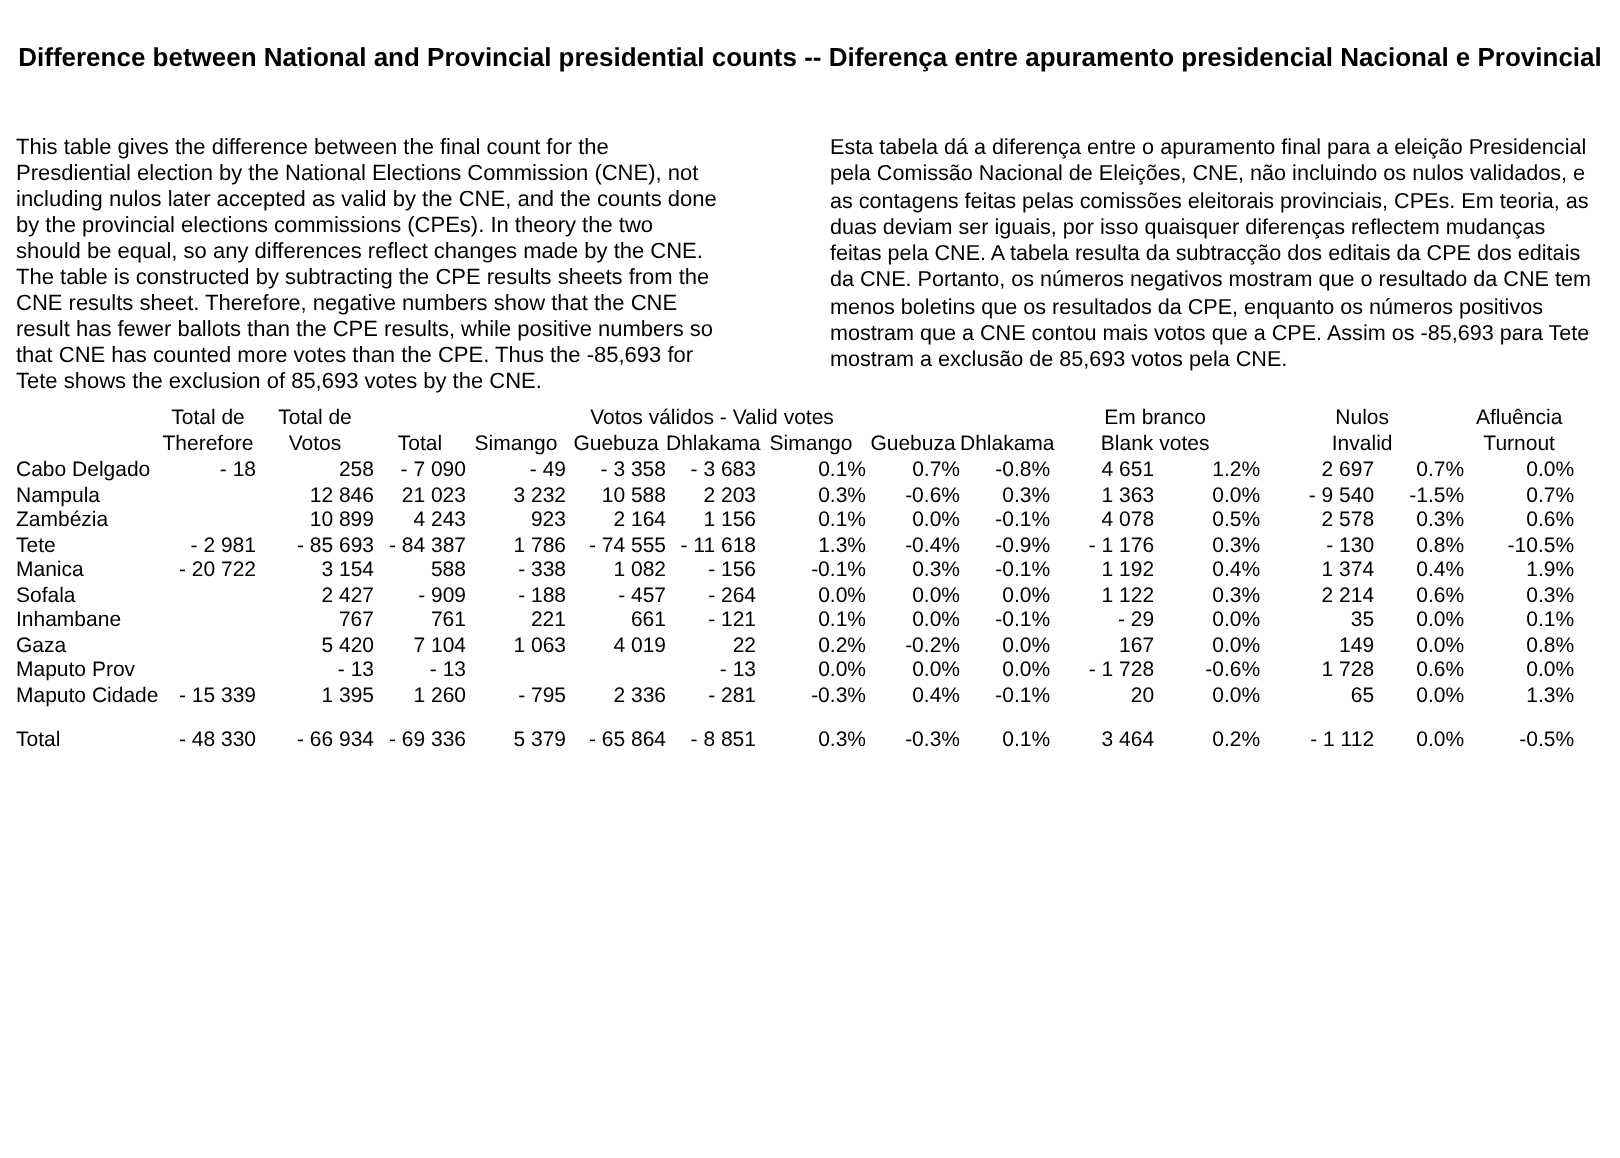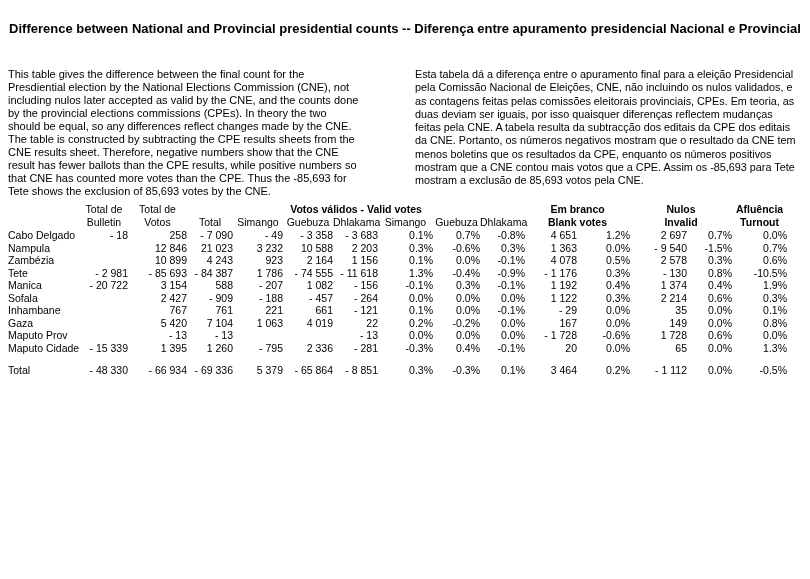--- a/index.html
+++ b/index.html
@@ -19,21 +19,21 @@
   .intro-pt{
     position:absolute;top:68px;left:415px;width:392px;margin:0;
     font-size:10.8px;line-height:13.3px;white-space:pre-line;
   }
   table.diff{
     position:absolute;top:203px;left:8px;width:779px;
     border-collapse:collapse;table-layout:fixed;font-size:10.5px;
   }
   table.diff th, table.diff td{padding:0;margin:0;white-space:pre;overflow:visible;}
   thead th{height:13px;vertical-align:bottom;font-weight:normal;text-align:center;line-height:13px;}
-  thead th.bold{font-weight:bold;}
+  thead th.bold{font-weight:normal;}
   tbody td{height:12.5px;line-height:12.5px;}
   td.province{text-align:left;}
   td.num{text-align:right;}
   tr.spacer td{height:10px;}
   .footer{
     position:absolute;top:531px;left:0;width:810px;box-sizing:border-box;
     padding:0 21px 0 33px;display:flex;justify-content:space-between;
     font-size:11px;white-space:pre;
   }
 </style>
@@ -87,21 +87,21 @@
         <th></th>
         <th>Total de</th>
         <th>Total de</th>
         <th class="bold" colspan="7">Votos válidos - Valid votes</th>
         <th class="bold" colspan="2">Em branco</th>
         <th class="bold" colspan="2">Nulos</th>
         <th class="bold">Afluência</th>
       </tr>
       <tr>
         <th></th>
-        <th>Bulletin</th>
+        <th>Therefore</th>
         <th>Votos</th>
         <th>Total</th>
         <th>Simango</th>
         <th>Guebuza</th>
         <th>Dhlakama</th>
         <th>Simango</th>
         <th>Guebuza</th>
         <th>Dhlakama</th>
         <th class="bold" colspan="2">Blank votes</th>
         <th class="bold" colspan="2">Invalid</th>
@@ -175,21 +175,21 @@
           <td class="num">0.3%</td>
           <td class="num">- 130</td>
           <td class="num">0.8%</td>
           <td class="num">-10.5%</td>
         </tr>
         <tr>
           <td class="province">Manica</td>
           <td class="num">- 20 722</td>
           <td class="num">3 154</td>
           <td class="num">588</td>
-          <td class="num">- 207</td>
+          <td class="num">- 338</td>
           <td class="num">1 082</td>
           <td class="num">- 156</td>
           <td class="num">-0.1%</td>
           <td class="num">0.3%</td>
           <td class="num">-0.1%</td>
           <td class="num">1 192</td>
           <td class="num">0.4%</td>
           <td class="num">1 374</td>
           <td class="num">0.4%</td>
           <td class="num">1.9%</td>

